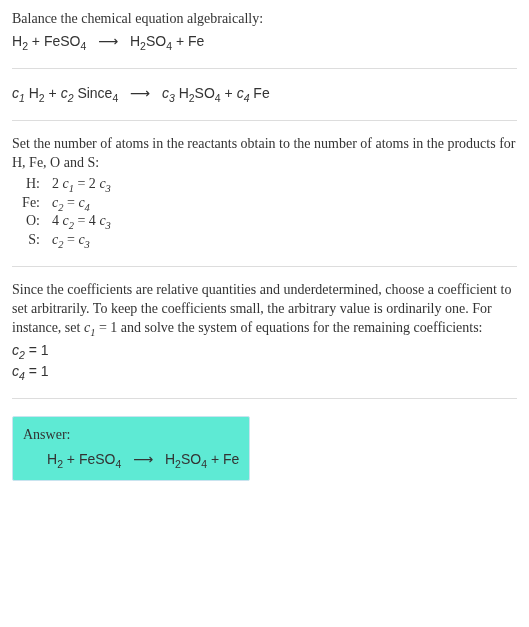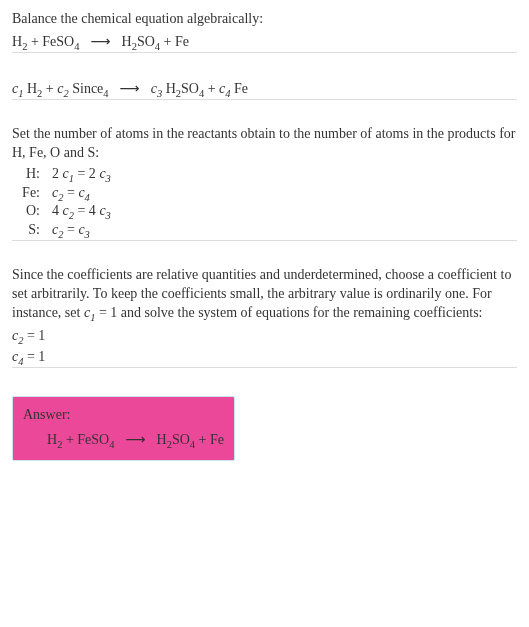--- a/index.html
+++ b/index.html
@@ -6,34 +6,34 @@
       margin: 0;
       padding: 10px 12px;
       font-family: Georgia, 'Times New Roman', serif;
       font-size: 14px;
       color: #333;
       background: #fff;
       width: 529px;
       box-sizing: border-box;
     }
     .section {
-      padding-bottom: 0;
+      padding-bottom: 16px;
       border-bottom: 1px solid #ddd;
-      margin-bottom: 25px;
+      margin-bottom: 14px;
     }
     .section.noborder {
       border-bottom: none;
     }
     .textline {
       line-height: 1.35;
       margin-bottom: 2px;
     }
     .eqline {
       line-height: 1.5;
-      font-family: Liberation Serif, serif;
+      font-family: Liberation Sans, sans-serif;
     }
     sub {
       font-size: 0.75em;
       vertical-align: sub;
       line-height: 0;
     }
     .arrow {
       display: inline-block;
       padding: 0 4px;
     }
@@ -46,21 +46,21 @@
     .atomtable td {
       padding: 0 4px;
       line-height: 1.35;
     }
     .atomtable td.lbl {
       text-align: right;
       padding-right: 8px;
       min-width: 24px;
     }
     .answerbox {
-      background: #ec4899;
+      background: #5eead4;
       border: 1px solid #c9e4ef;
       padding: 10px 10px 10px 10px;
       display: inline-block;
       border-radius: 2px;
       margin-top: 3px;
     }
     .answerbox .ansline {
       margin-left: 24px;
       margin-top: 6px;
     }

